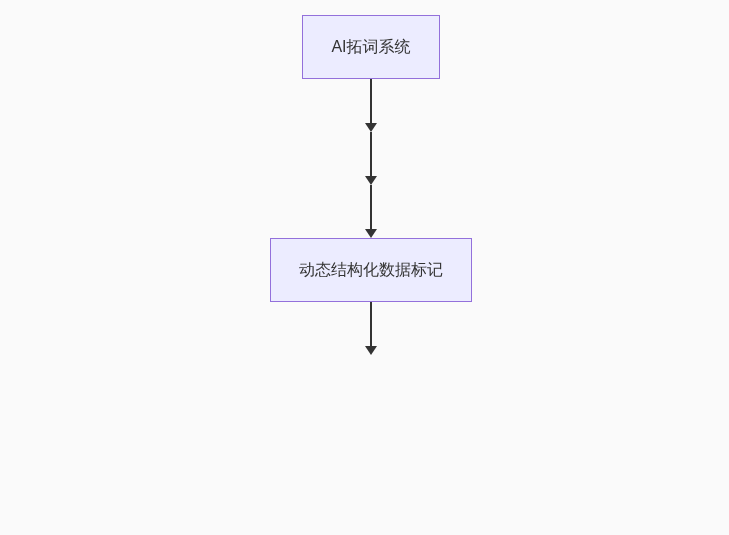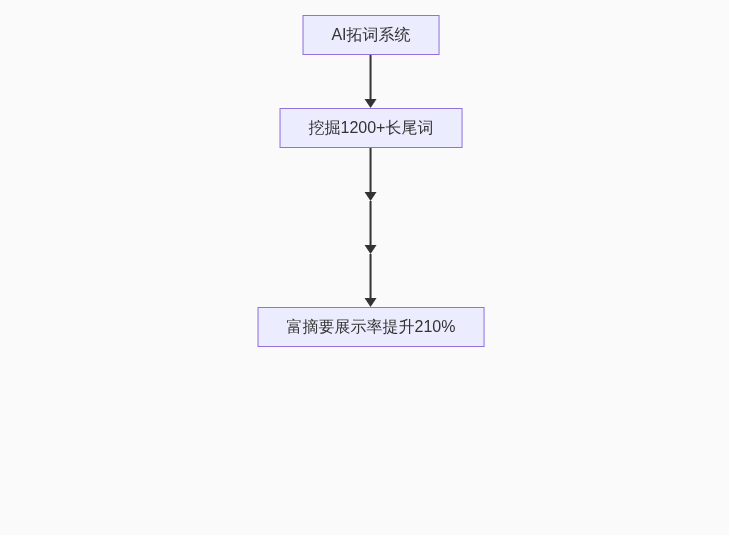--- a/index.html
+++ b/index.html
@@ -18,21 +18,21 @@
     position: absolute;
     left: 371px;
     top: 15px;
     transform: translateX(-50%);
     display: flex;
     flex-direction: column;
     align-items: center;
   }
   .flow-node {
     box-sizing: border-box;
-    height: 40px;
+    height: 64px;
     display: flex;
     align-items: center;
     justify-content: center;
     padding: 12px 28px;
     background: var(--node-fill, #ececff);
     border: 1px solid var(--node-border, #9370db);
     color: var(--text, #333333);
     font-size: 16px;
     white-space: nowrap;
     text-align: center;
@@ -62,34 +62,33 @@
 
 <div class="flowchart">
 
   <div class="flow-node">AI拓词系统</div>
 
   <div class="flow-arrow">
     <div class="shaft"></div>
     <div class="head"></div>
   </div>
 
-  <div class="flow-node">挖掘1200+长尾词</div>
 
   <div class="flow-arrow">
     <div class="shaft"></div>
     <div class="head"></div>
   </div>
 
 
   <div class="flow-arrow">
     <div class="shaft"></div>
     <div class="head"></div>
   </div>
 
+  <div class="flow-node">动态结构化数据标记</div>
 
   <div class="flow-arrow">
     <div class="shaft"></div>
     <div class="head"></div>
   </div>
 
-  <div class="flow-node">富摘要展示率提升210%</div>
 
 </div>
 
 </body></html>

